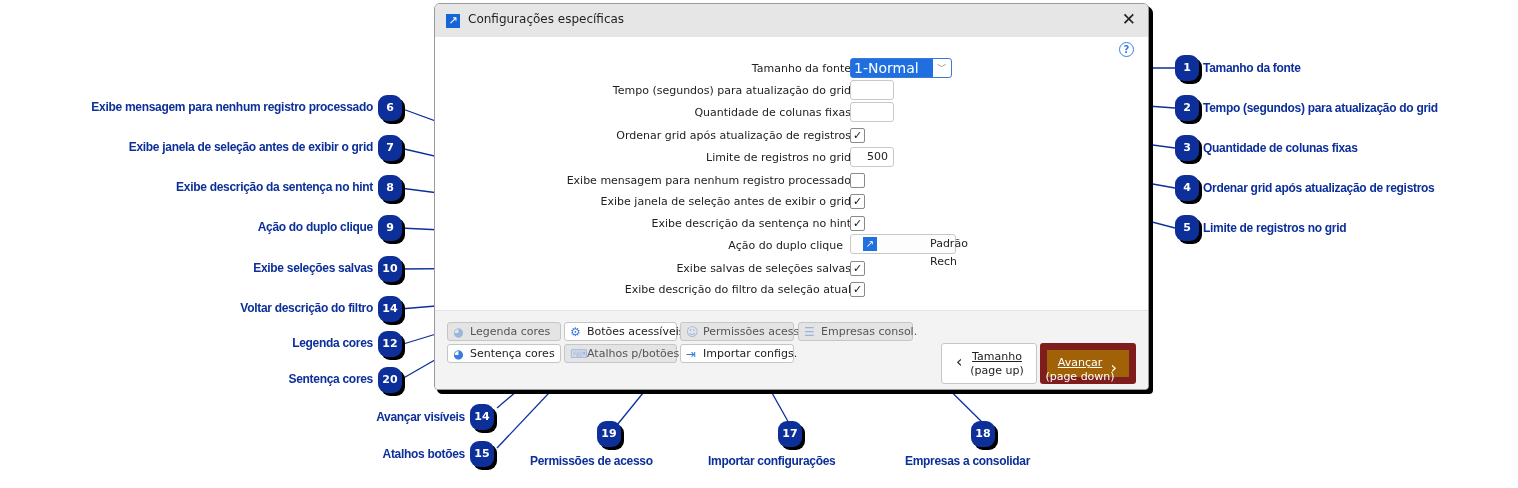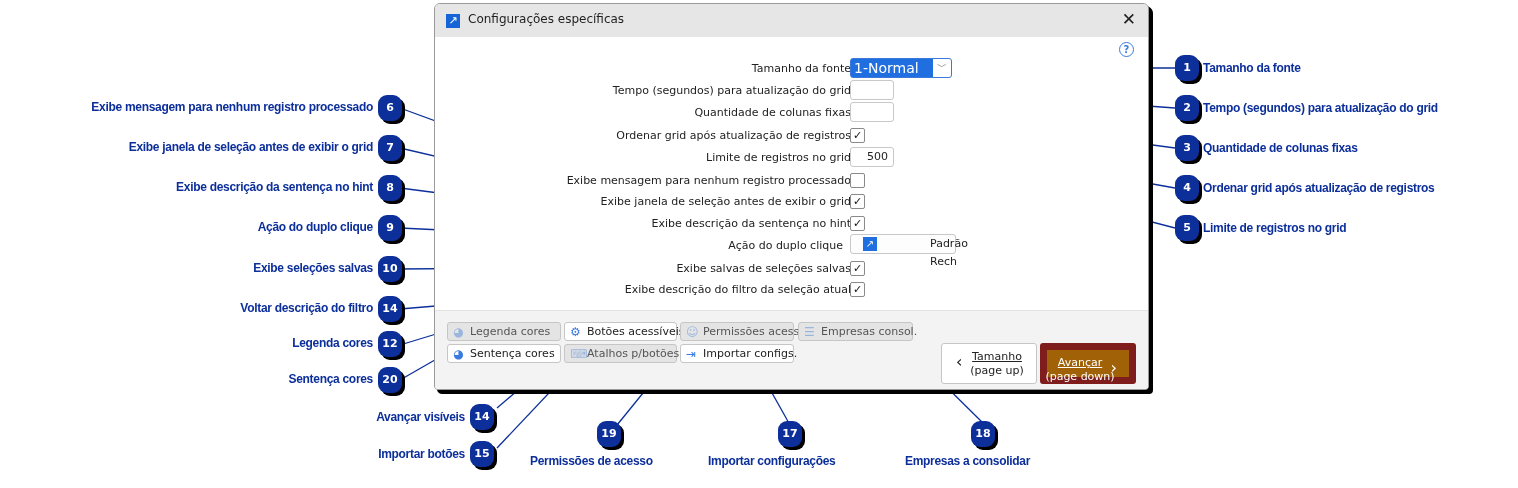--- a/index.html
+++ b/index.html
@@ -238,20 +238,20 @@
 <div class="badge" style="left:378px;top:296px">14</div>
 <div class="clabel" style="right:1145px;top:301px">Voltar descrição do filtro</div>
 <div class="badge" style="left:378px;top:331px">12</div>
 <div class="clabel" style="right:1145px;top:336px">Legenda cores</div>
 <div class="badge" style="left:378px;top:367px">20</div>
 <div class="clabel" style="right:1145px;top:372px">Sentença cores</div>
 
 <div class="badge" style="left:470px;top:404px">14</div>
 <div class="clabel" style="right:1053px;top:410px">Avançar visíveis</div>
 <div class="badge" style="left:470px;top:441px">15</div>
-<div class="clabel" style="right:1053px;top:447px">Importar botões</div>
+<div class="clabel" style="right:1053px;top:447px">Atalhos botões</div>
 
 <div class="badge" style="left:597px;top:421px">19</div>
 <div class="clabel" style="left:530px;top:454px">Permissões de acesso</div>
 <div class="badge" style="left:778px;top:421px">17</div>
 <div class="clabel" style="left:708px;top:454px">Importar configurações</div>
 <div class="badge" style="left:971px;top:421px">18</div>
 <div class="clabel" style="left:905px;top:454px">Empresas a consolidar</div>
 
 </body></html>

